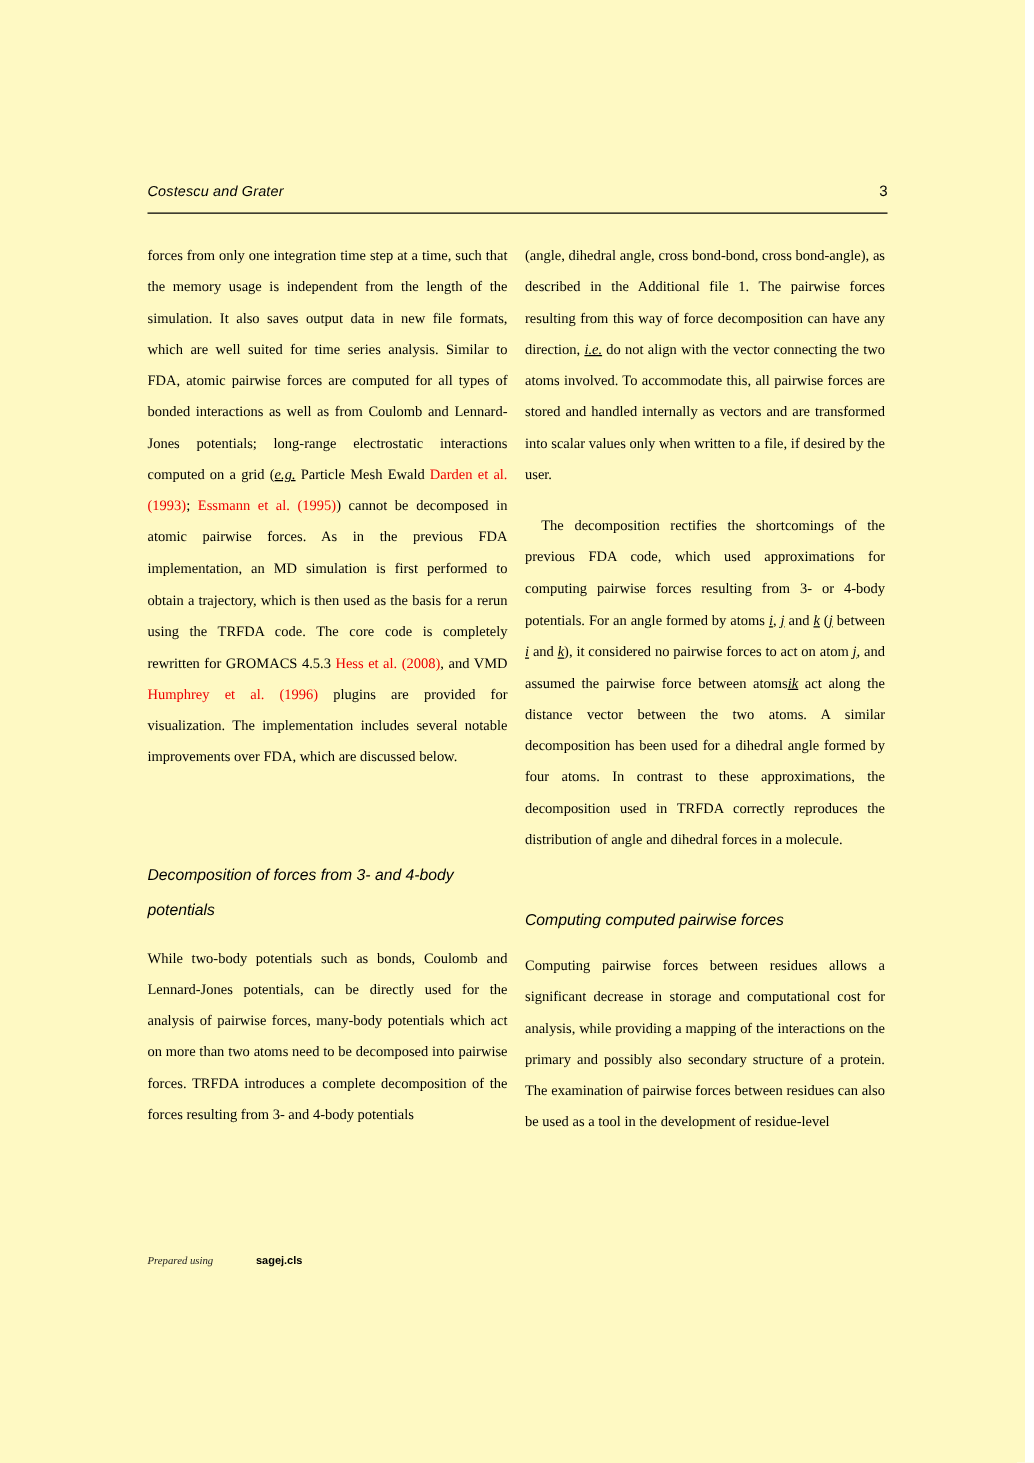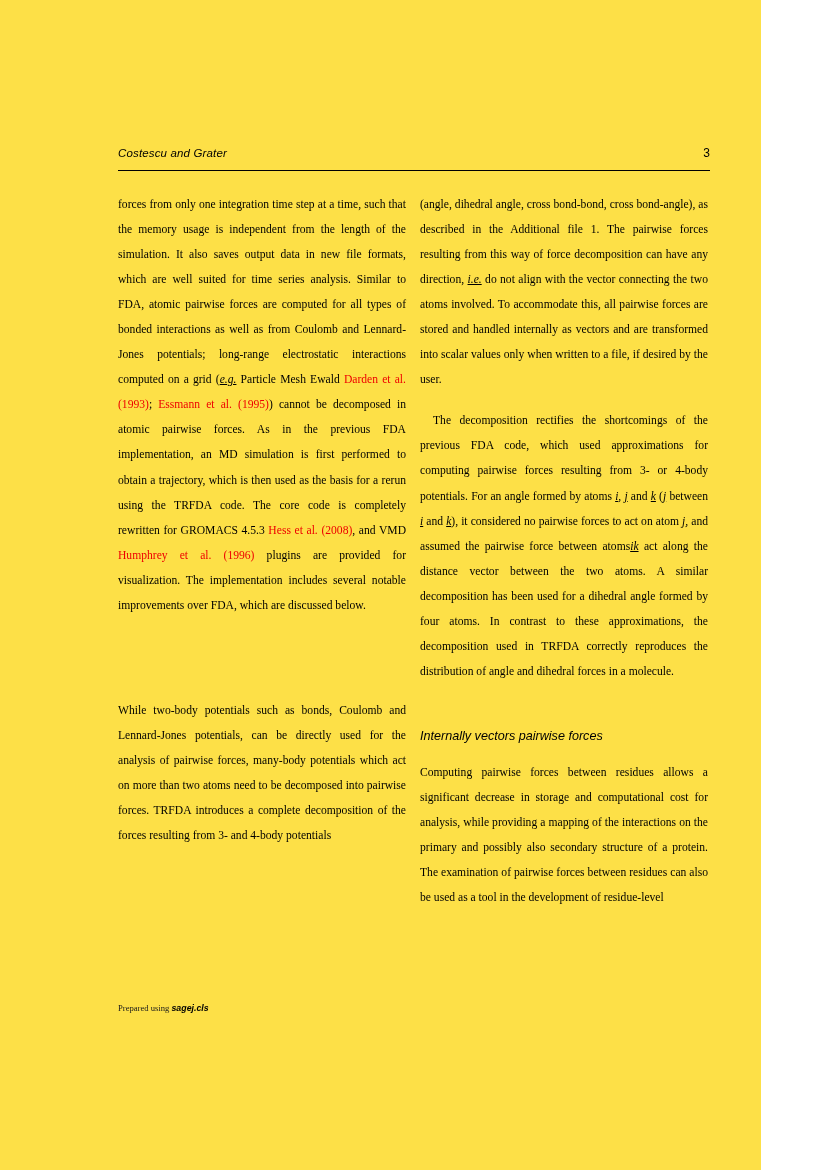--- a/index.html
+++ b/index.html
@@ -12,23 +12,23 @@
     height: 1170px;
     font-family: "Liberation Serif", serif;
     color: #000000;
     position: relative;
     overflow: hidden;
   }
 
   .page {
     position: absolute;
     left: 0; top: 0;
-    width: 761px;
+    width: 820px;
     height: 1170px;
-    background: #fde047;
+    background: #fef9c3;
   }
 
   
   .running-head {
     position: absolute;
     left: 118px;
     top: 147px;
     width: 592px;
     height: 18px;
     display: flex;
@@ -118,60 +118,62 @@
   .footer {
     position: absolute;
     left: 118px;
     top: 1002px;
     font-size: 8.5px;
     line-height: 12px;
     white-space: nowrap;
   }
   .footer-prep {
     font-family: "Liberation Serif", serif;
+    font-style: italic;
     font-size: 8.6px;
     color: #1a1a1a;
   }
   .footer-cls {
     font-family: "Liberation Sans", sans-serif;
-    font-style: italic;
     font-weight: bold;
     font-size: 8.8px;
     color: #000;
+    margin-left: 32px;
   }
 </style>
 </head>
 <body>
 
 <div class="page">
 
   <div class="running-head">
     <span class="running-head-title">Costescu and Grater</span>
     <span class="running-head-pageno">3</span>
   </div>
   <div class="head-rule"></div>
 
   <div class="columns">
 
     <div class="col">
       <p class="body-par">forces from only one integration time step at a time, such that the memory usage is independent from the length of the simulation. It also saves output data in new file formats, which are well suited for time series analysis. Similar to FDA, atomic pairwise forces are computed for all types of bonded interactions as well as from Coulomb and Lennard-Jones potentials; long-range electrostatic interactions computed on a grid (<span class="it">e.g.</span> Particle Mesh Ewald <span class="cite">Darden et al. (1993)</span>; <span class="cite">Essmann et al. (1995)</span>) cannot be decomposed in atomic pairwise forces. As in the previous FDA implementation, an MD simulation is first performed to obtain a trajectory, which is then used as the basis for a rerun using the TRFDA code. The core code is completely rewritten for GROMACS 4.5.3 <span class="cite">Hess et al. (2008)</span>, and VMD <span class="cite">Humphrey et al. (1996)</span> plugins are provided for visualization. The implementation includes several notable improvements over FDA, which are discussed below.</p>
 
       <div class="gap-before-head-left"></div>
+      <h2 class="section-head">Decomposition of forces from 3- and 4-body potentials</h2>
       <div class="gap-after-head-left"></div>
 
       <p class="body-par">While two-body potentials such as bonds, Coulomb and Lennard-Jones potentials, can be directly used for the analysis of pairwise forces, many-body potentials which act on more than two atoms need to be decomposed into pairwise forces. TRFDA introduces a complete decomposition of the forces resulting from 3- and 4-body potentials</p>
     </div>
 
     <div class="col">
       <p class="body-par">(angle, dihedral angle, cross bond-bond, cross bond-angle), as described in the Additional file 1. The pairwise forces resulting from this way of force decomposition can have any direction, <span class="it">i.e.</span> do not align with the vector connecting the two atoms involved. To accommodate this, all pairwise forces are stored and handled internally as vectors and are transformed into scalar values only when written to a file, if desired by the user.</p>
 
       <p class="body-par indent">The decomposition rectifies the shortcomings of the previous FDA code, which used approximations for computing pairwise forces resulting from 3- or 4-body potentials. For an angle formed by atoms <span class="it">i</span>, <span class="it">j</span> and <span class="it">k</span> (<span class="it">j</span> between <span class="it">i</span> and <span class="it">k</span>), it considered no pairwise forces to act on atom <span class="it">j</span>, and assumed the pairwise force between atoms<span class="it">ik</span> act along the distance vector between the two atoms. A similar decomposition has been used for a dihedral angle formed by four atoms. In contrast to these approximations, the decomposition used in TRFDA correctly reproduces the distribution of angle and dihedral forces in a molecule.</p>
 
       <div class="gap-before-head-right"></div>
-      <h2 class="section-head">Internally vectors pairwise forces</h2>
+      <h2 class="section-head">Computing computed pairwise forces</h2>
       <div class="gap-after-head-right"></div>
 
       <p class="body-par">Computing pairwise forces between residues allows a significant decrease in storage and computational cost for analysis, while providing a mapping of the interactions on the primary and possibly also secondary structure of a protein. The examination of pairwise forces between residues can also be used as a tool in the development of residue-level</p>
     </div>
 
   </div>
 
   <div class="footer">
     <span class="footer-prep">Prepared using </span><span class="footer-cls">sagej.cls</span>
   </div>

